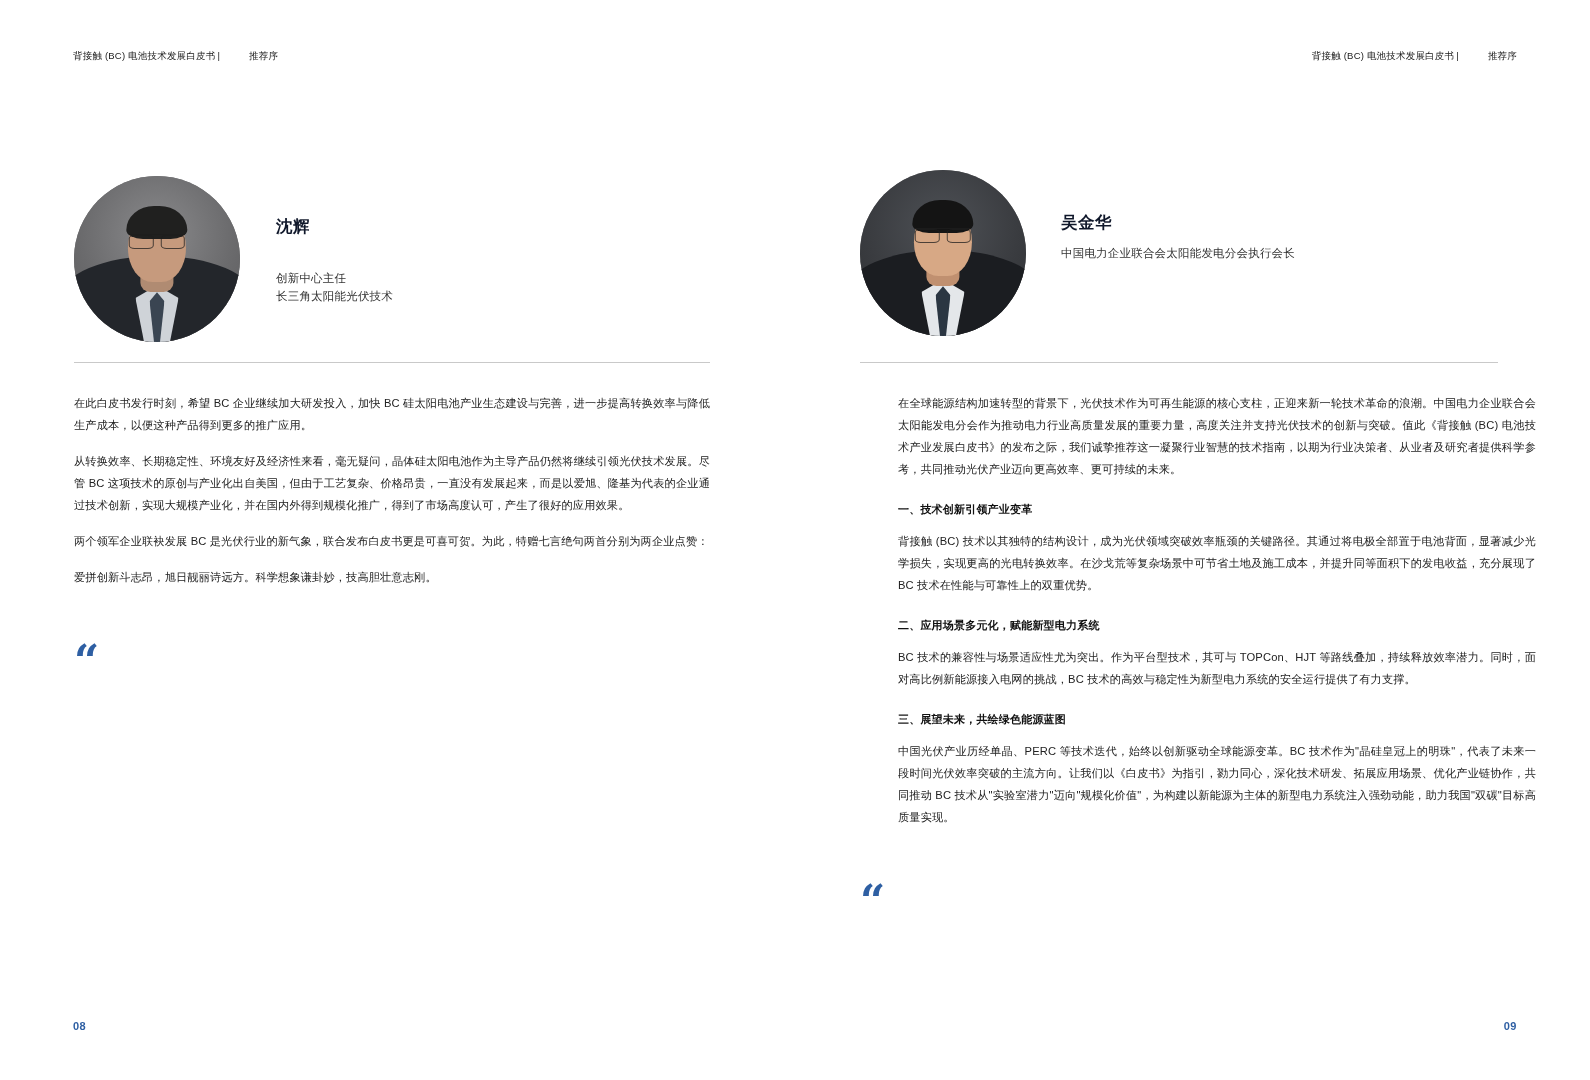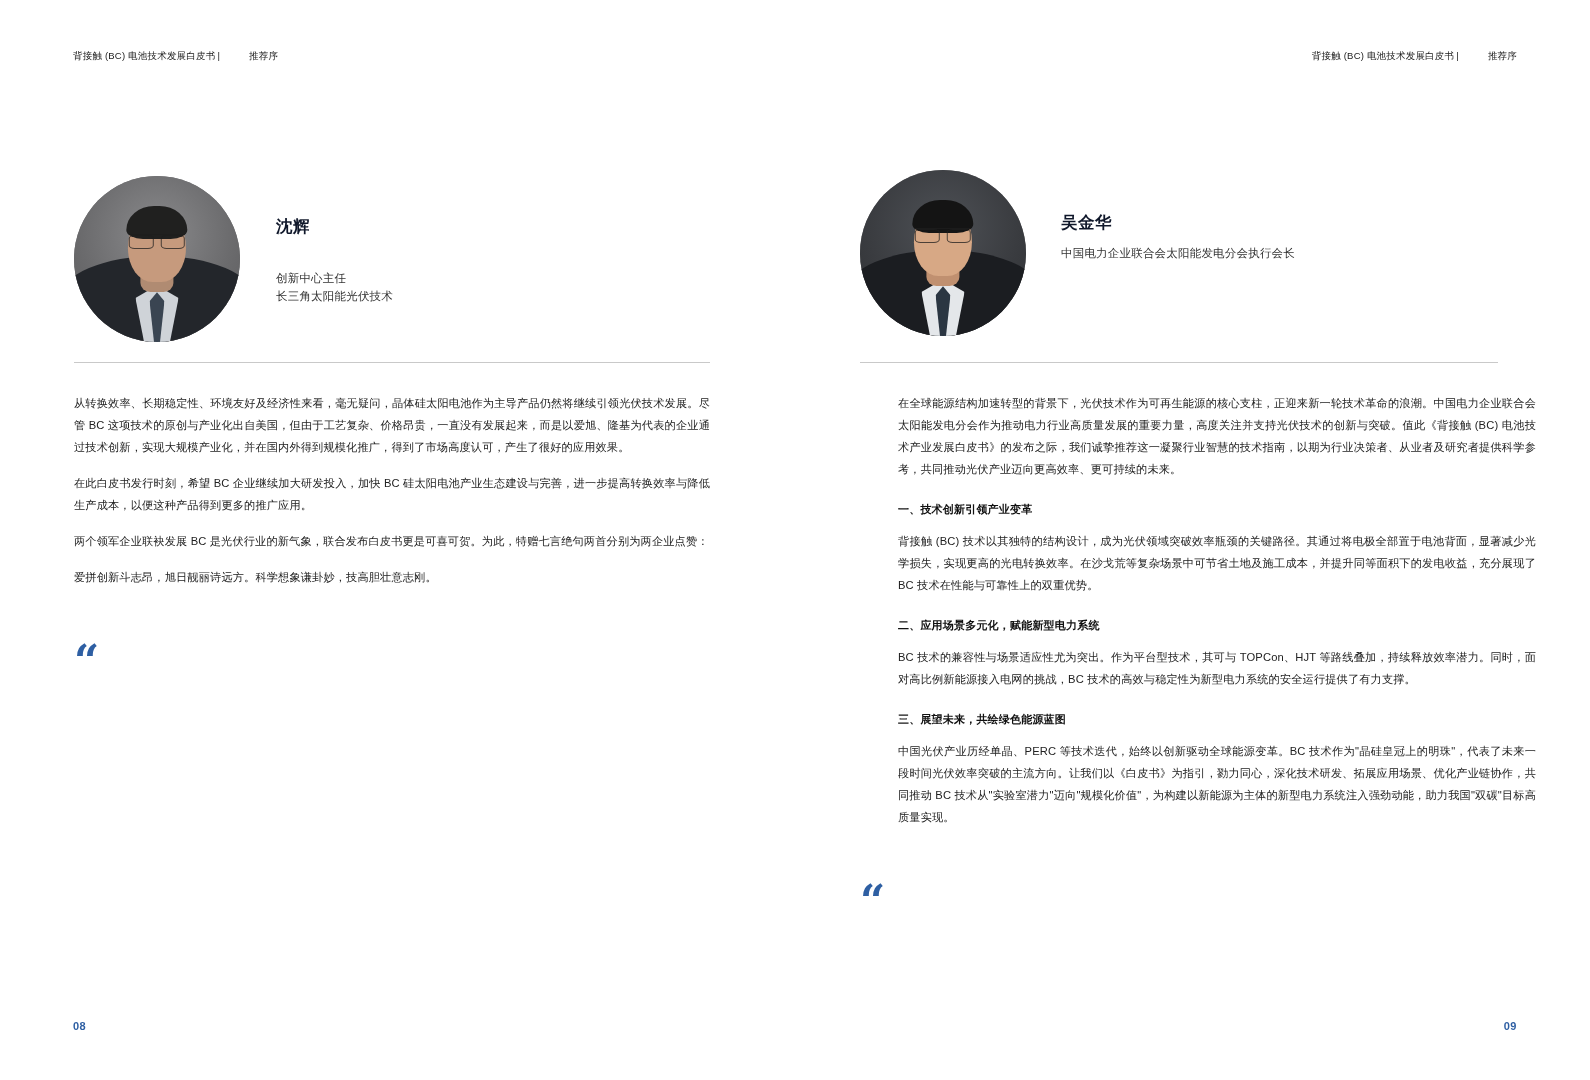--- a/index.html
+++ b/index.html
@@ -206,22 +206,22 @@
       </div>
     </div>
 
     <div class="name" style="left:276px; top:216px;">沈辉</div>
     <div class="role" style="left:276px; top:246px;margin-top:40px;">长三角太阳能光伏技术</div>
     <div class="role" style="left:276px; top:268px;">创新中心主任</div>
 
     <div class="rule" style="left:74px; top:362px; width:636px;"></div>
 
     <div class="body-col" style="left:74px; top:392px; width:636px;">
+      <p>在此白皮书发行时刻，希望 BC 企业继续加大研发投入，加快 BC 硅太阳电池产业生态建设与完善，进一步提高转换效率与降低生产成本，以便这种产品得到更多的推广应用。</p>
       <p>从转换效率、长期稳定性、环境友好及经济性来看，毫无疑问，晶体硅太阳电池作为主导产品仍然将继续引领光伏技术发展。尽管 BC 这项技术的原创与产业化出自美国，但由于工艺复杂、价格昂贵，一直没有发展起来，而是以爱旭、隆基为代表的企业通过技术创新，实现大规模产业化，并在国内外得到规模化推广，得到了市场高度认可，产生了很好的应用效果。</p>
-      <p>在此白皮书发行时刻，希望 BC 企业继续加大研发投入，加快 BC 硅太阳电池产业生态建设与完善，进一步提高转换效率与降低生产成本，以便这种产品得到更多的推广应用。</p>
       <p>两个领军企业联袂发展 BC 是光伏行业的新气象，联合发布白皮书更是可喜可贺。为此，特赠七言绝句两首分别为两企业点赞：</p>
       <p class="poem">爱拼创新斗志昂，旭日靓丽诗远方。科学想象谦卦妙，技高胆壮意志刚。</p>
     </div>
 
     <div class="quote-mark" style="left:74px; top:640px;">“</div>
 
     <div class="folio folio-left">08</div>
   </div>
 
   <div class="page page-right">

